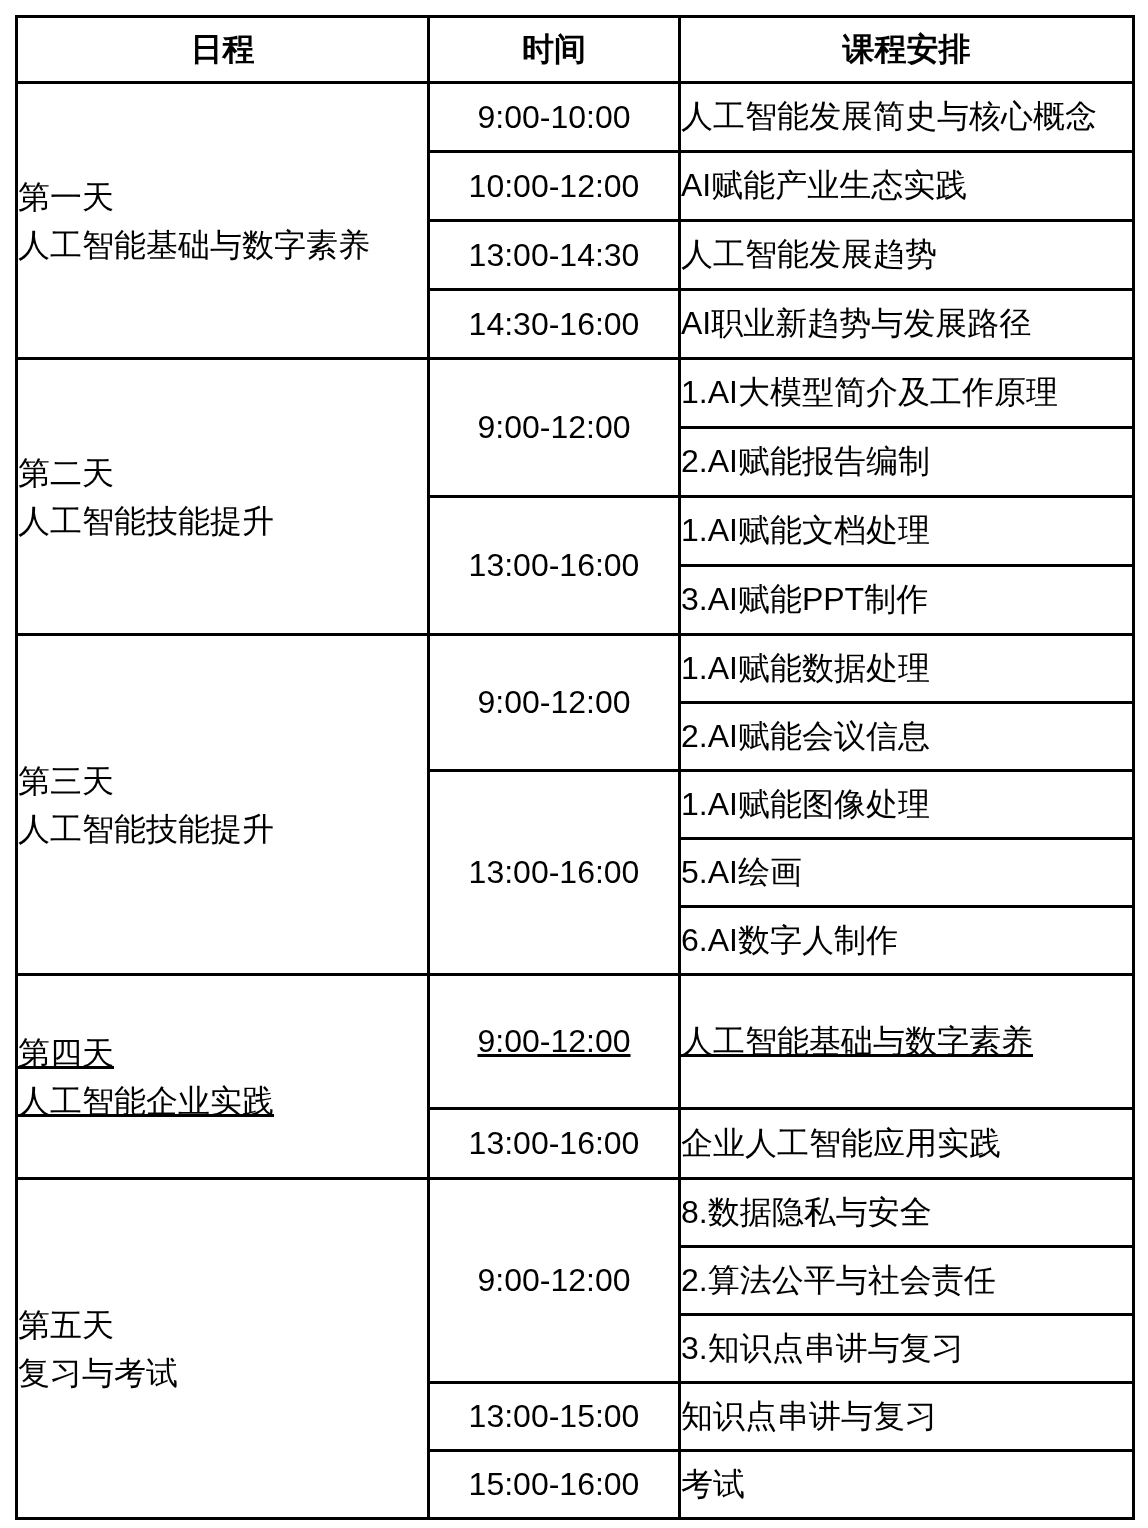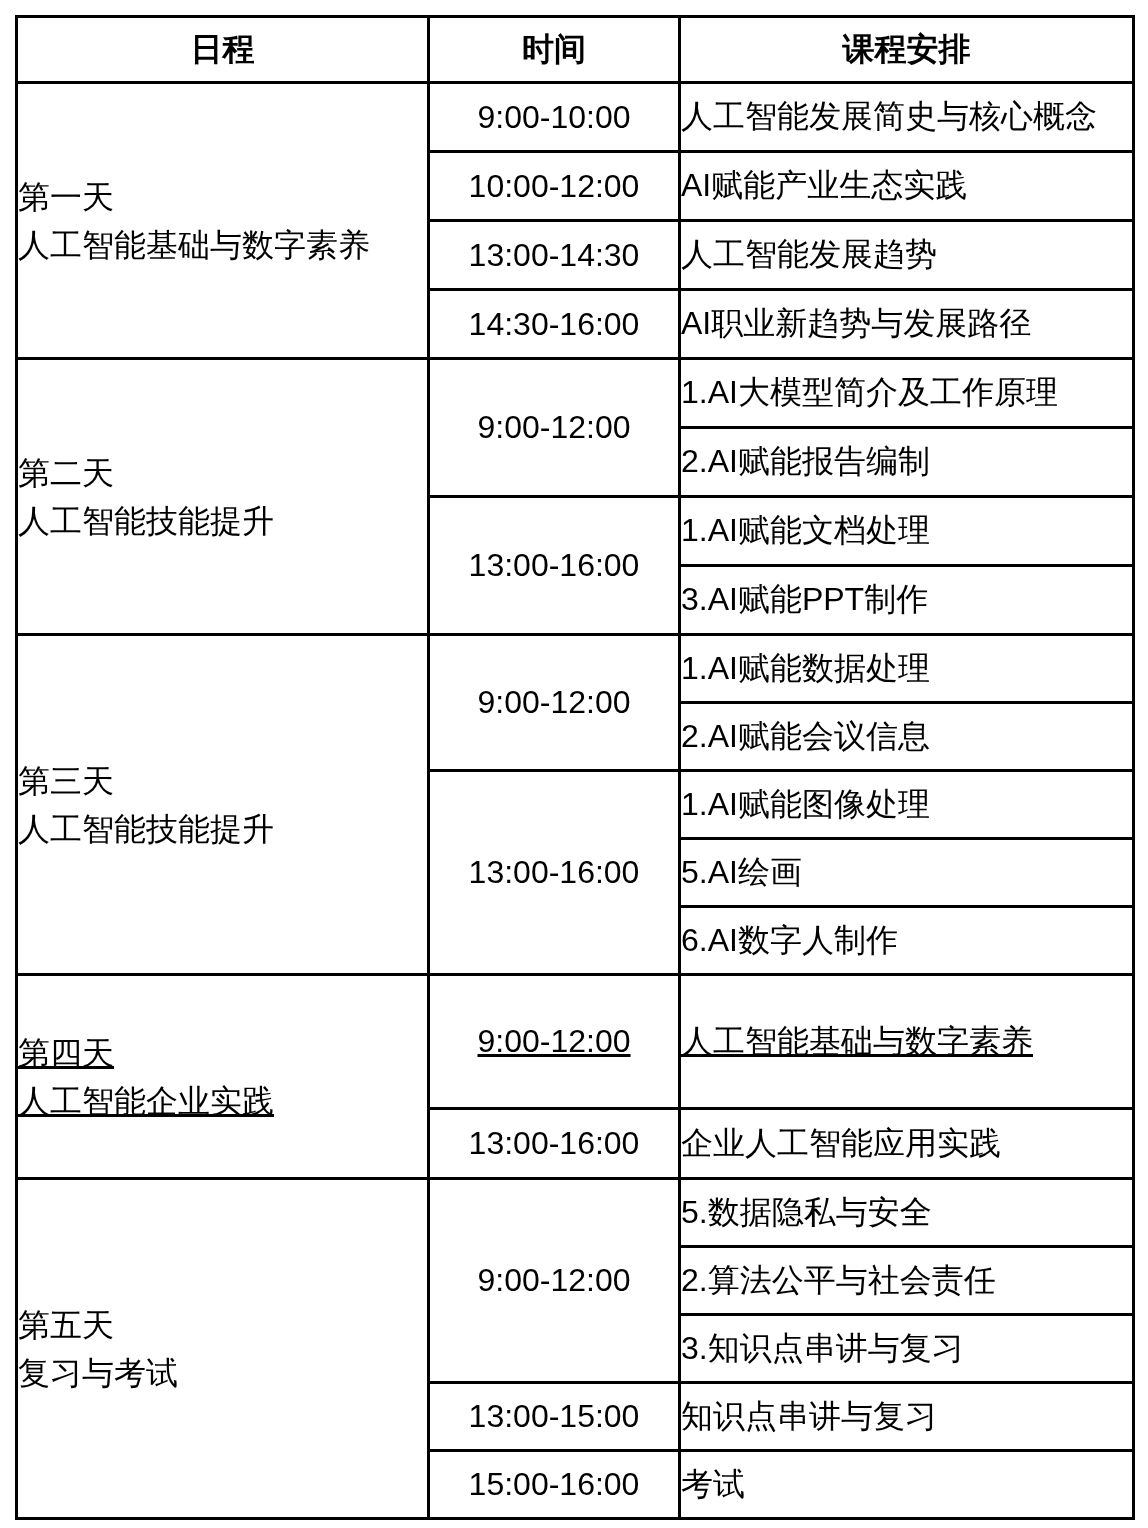--- a/index.html
+++ b/index.html
@@ -146,21 +146,21 @@
       <td class="time-cell">13:00-16:00</td>
       <td class="course-cell">企业人工智能应用实践</td>
     </tr>
 
     <tr class="h68">
       <td class="day-cell" rowspan="5">
         <div>第五天</div>
         <div>复习与考试</div>
       </td>
       <td class="time-cell" rowspan="3">9:00-12:00</td>
-      <td class="course-cell">5.数据隐私与安全</td>
+      <td class="course-cell">8.数据隐私与安全</td>
     </tr>
     <tr class="h68">
       <td class="course-cell">2.算法公平与社会责任</td>
     </tr>
     <tr class="h68">
       <td class="course-cell">3.知识点串讲与复习</td>
     </tr>
     <tr class="h68">
       <td class="time-cell">13:00-15:00</td>
       <td class="course-cell">知识点串讲与复习</td>

